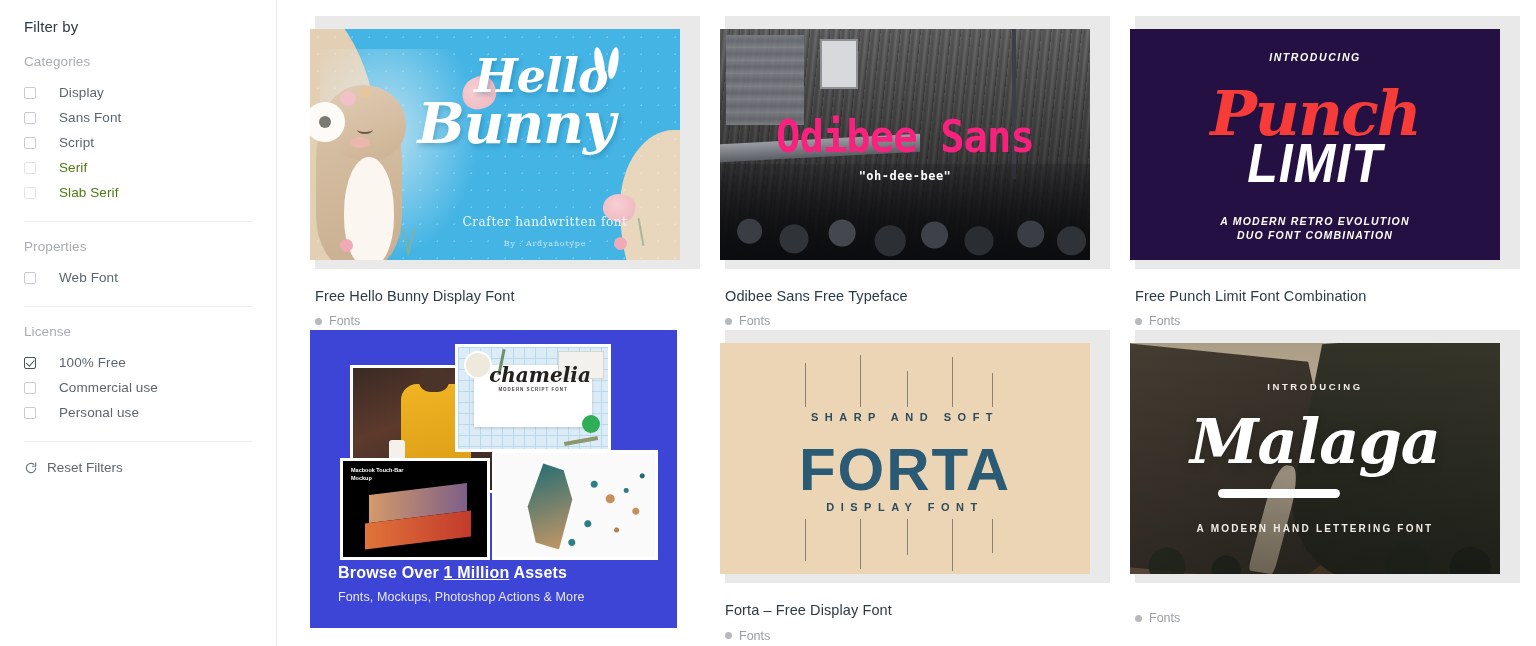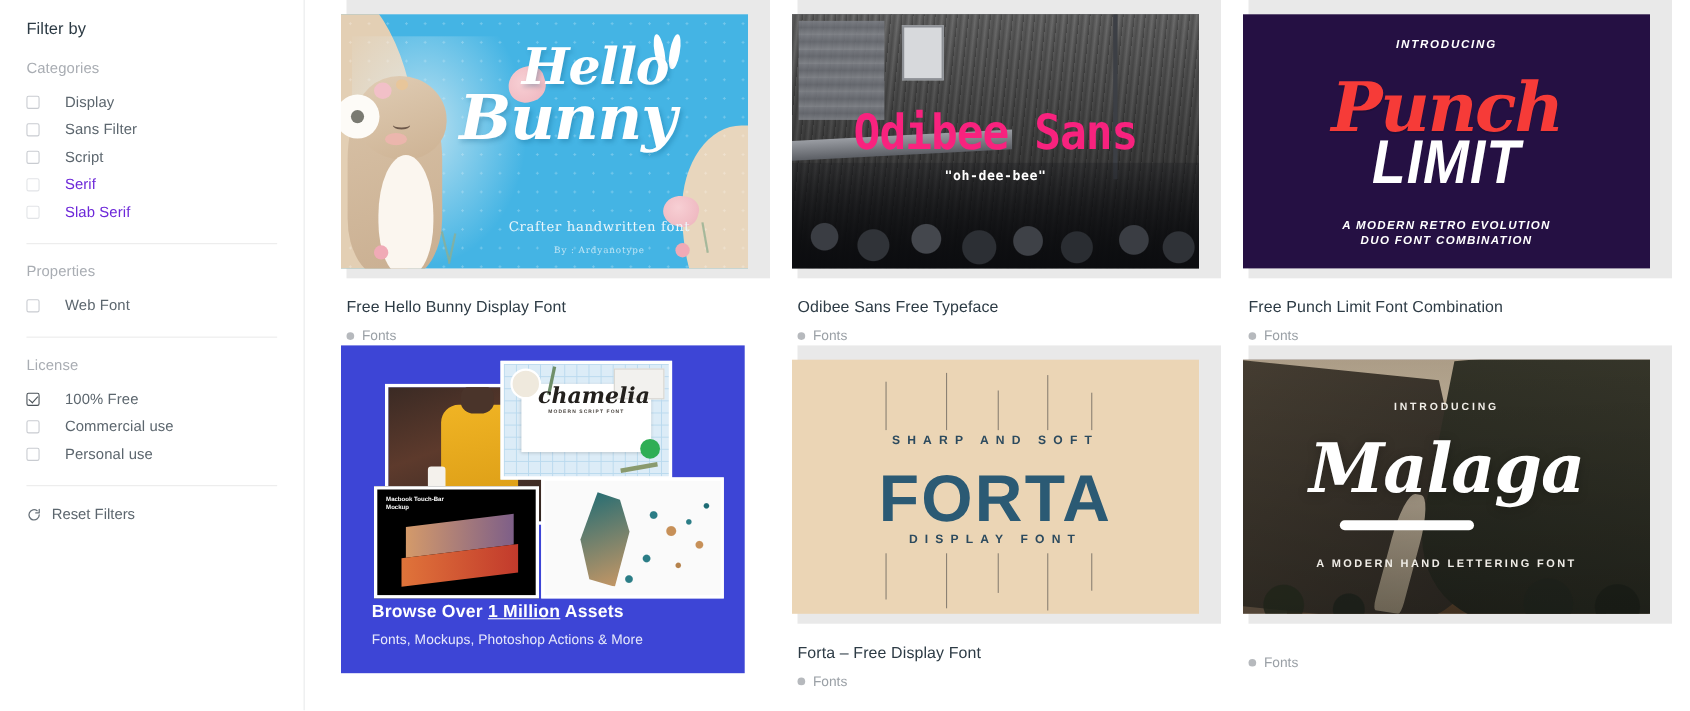--- a/index.html
+++ b/index.html
@@ -40,37 +40,37 @@
   }
   .cbox.dim{border-color:#e2e4e7;}
   .cbox.checked{border-color:#4a5258;}
   .cbox.checked:after{
     content:"";position:absolute;
     left:2.5px;top:0.5px;width:3.5px;height:6.5px;
     border:solid #4a5258;border-width:0 1.3px 1.3px 0;
     transform:rotate(42deg);
   }
   .check-label{font-size:13.5px;color:#5c666e;letter-spacing:.1px;margin-left:12px;}
-  .check-label.dim{color:#6d28d9;}
+  .check-label.dim{color:#4d7c0f;}
   .divider{
     height:1px;background:#ececec;
     margin:16px 0 17px 0;
   }
   .reset-row{
     display:flex;align-items:center;margin-top:18px;cursor:pointer;
   }
   .reset-icon{
     width:14px;height:14px;margin-right:9px;display:block;
   }
   .reset-label{font-size:13.5px;color:#5c666e;}
 
   
   .main{
     flex:1;height:646px;overflow:hidden;
-    padding:0px 0 0 33px;box-sizing:border-box;
+    padding:16px 0 0 33px;box-sizing:border-box;
   }
   .grid{
     display:grid;
     grid-template-columns:390px 390px 390px;
     column-gap:20px;
     row-gap:2px;
   }
   .card{position:relative;width:390px;}
   
   .thumb-wrap{
@@ -488,21 +488,21 @@
     <div class="filter-title">Filter by</div>
 
     <div class="group-label">Categories</div>
 
     <div class="check-row">
       <span class="cbox"></span>
       <span class="check-label">Display</span>
     </div>
     <div class="check-row">
       <span class="cbox"></span>
-      <span class="check-label">Sans Filter</span>
+      <span class="check-label">Sans Font</span>
     </div>
     <div class="check-row">
       <span class="cbox"></span>
       <span class="check-label">Script</span>
     </div>
     <div class="check-row">
       <span class="cbox dim"></span>
       <span class="check-label dim">Serif</span>
     </div>
     <div class="check-row">

